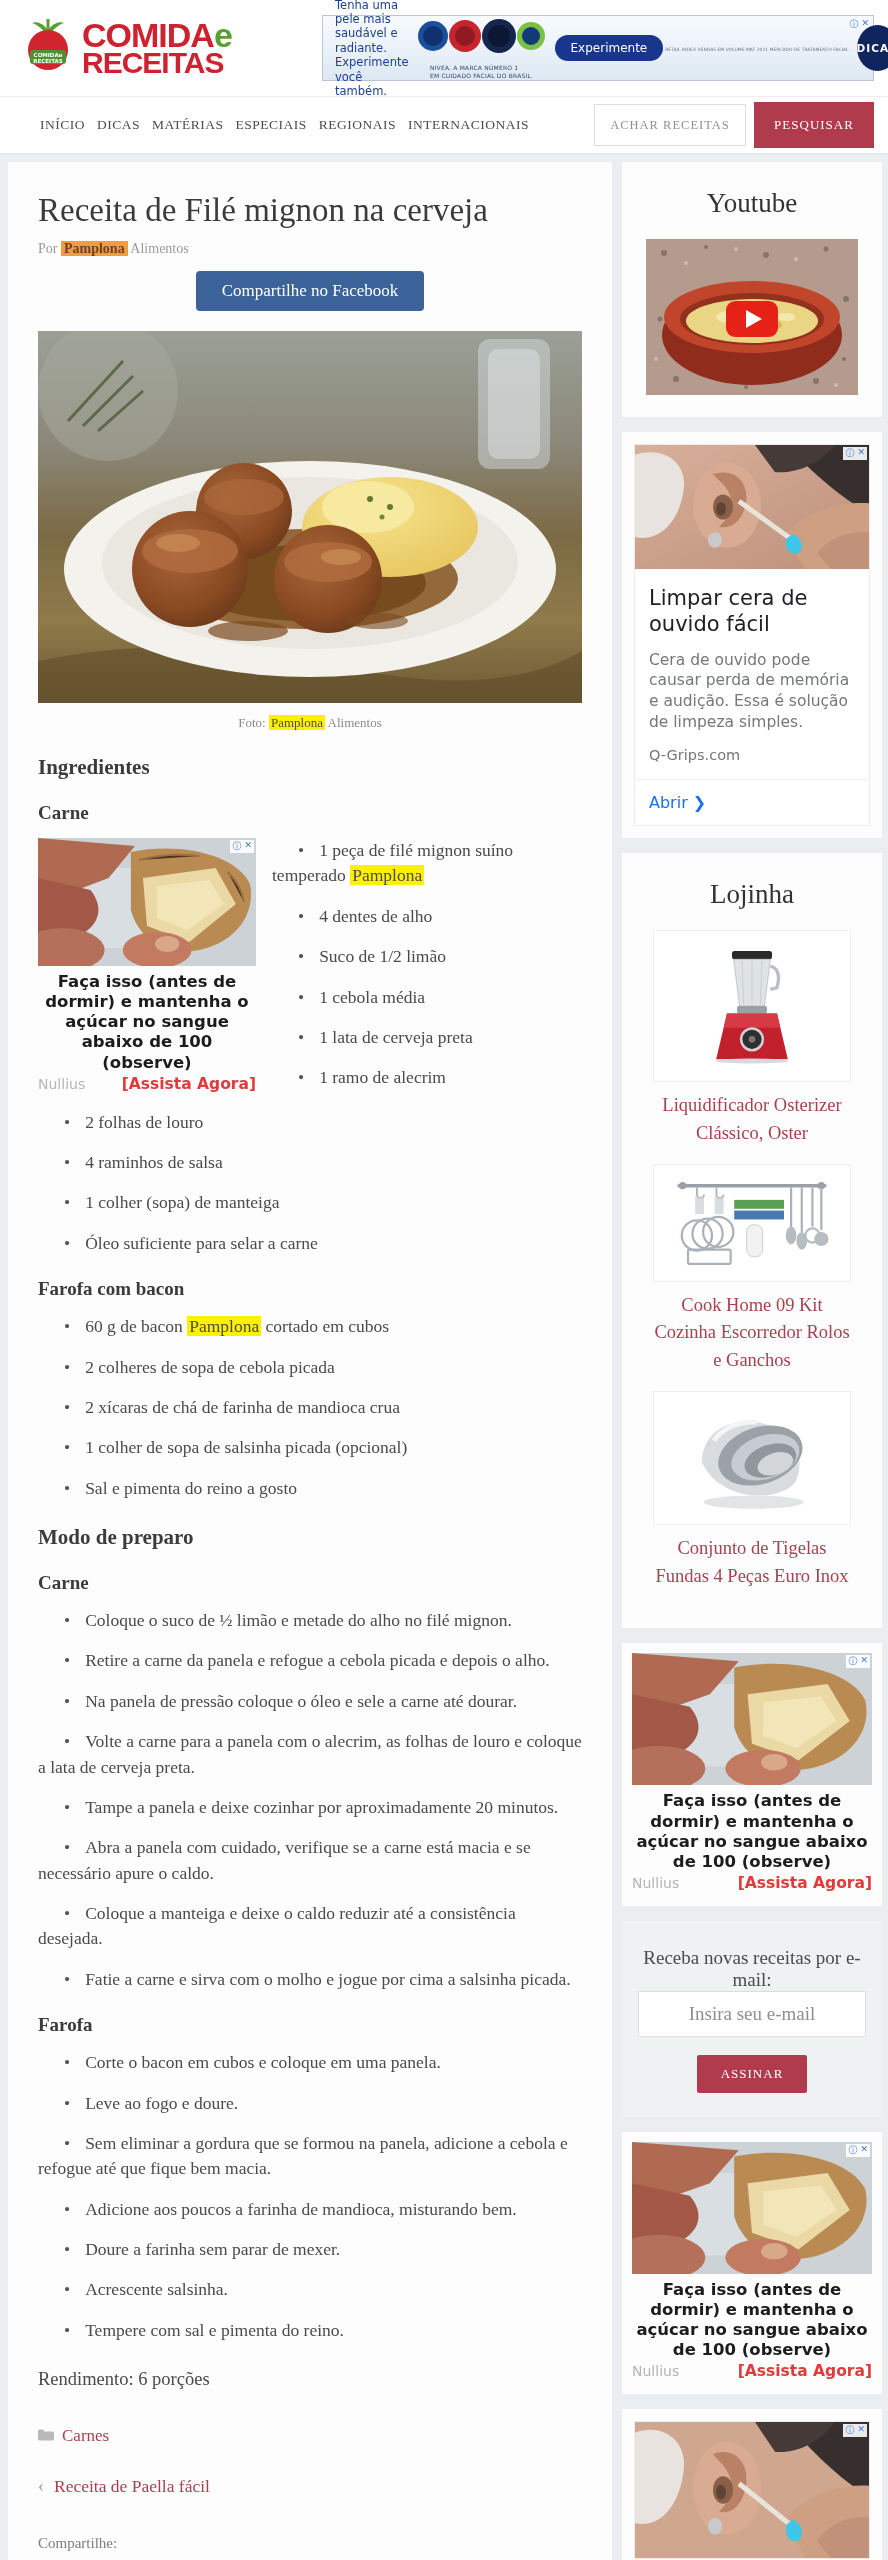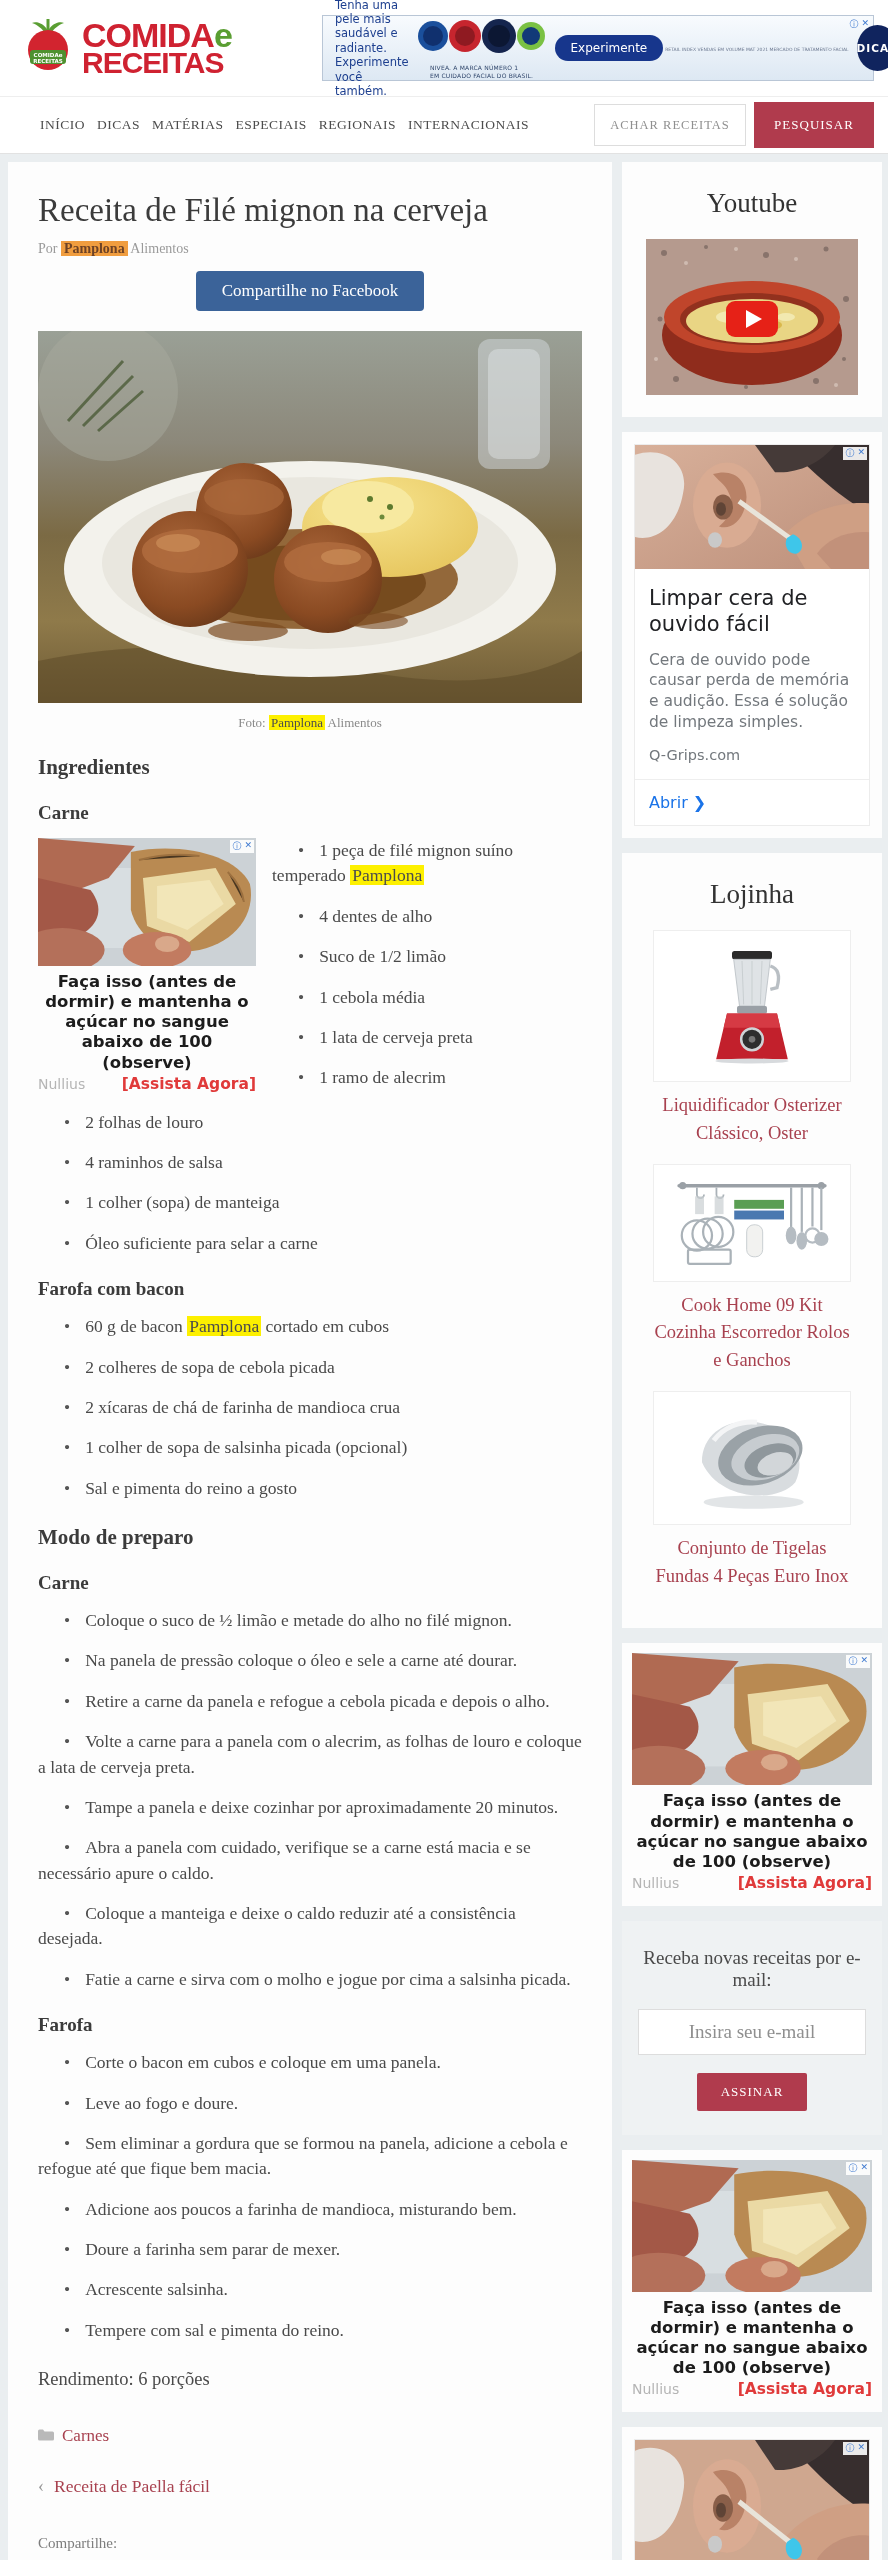--- a/index.html
+++ b/index.html
@@ -102,21 +102,21 @@
   .gad-img svg { display:block; width:100%; }
   .gad-body { padding:16px 14px 6px; }
   .gad-title { font-size:21px; color:#202124; line-height:1.25; margin-bottom:12px; }
   .gad-text { font-size:15.5px; color:#73787d; line-height:1.35; margin-bottom:14px; }
   .gad-domain { font-size:14.5px; color:#73787d; margin-bottom:10px; }
   .gad-cta-row { border-top:1px solid #eee; padding:13px 14px; color:#1a73e8; font-size:16px; cursor:pointer; }
   .product { width:198px; margin:0 auto 16px; text-align:center; }
   .p-img { border:1px solid #eee; background:#fff; display:flex; align-items:center; justify-content:center; padding:6px; cursor:pointer; }
   .p-link { display:block; color:#a8414f; font-size:18.5px; line-height:1.5; margin-top:10px; cursor:pointer; }
   .newsletter { background:#eff2f3; padding:26px 16px 24px; margin-bottom:15px; }
-  .nl-heading { font-size:19px; color:#4a4a4a; text-align:center; margin-bottom:18px; }
+  .nl-heading { font-size:19px; color:#4a4a4a; text-align:center; }
   .nl-input {
     width:100%; height:46px; background:#fff; border:1px solid #ddd; text-align:center;
     font-family:"Liberation Serif", serif; font-size:19px; color:#555;
   }
   .nl-input::placeholder { color:#8f8f8f; }
   .nl-button {
     display:block; margin:18px auto 0; background:#b03b4d; color:#fff; border:none; border-radius:2px;
     font-family:"Liberation Serif", serif; font-size:13px; letter-spacing:1px; padding:11px 24px; cursor:pointer;
   }
 </style>
@@ -308,22 +308,22 @@
       <li>2 colheres de sopa de cebola picada</li>
       <li>2 xícaras de chá de farinha de mandioca crua</li>
       <li>1 colher de sopa de salsinha picada (opcional)</li>
       <li>Sal e pimenta do reino a gosto</li>
     </ul>
 
     <h3 class="sec">Modo de preparo</h3>
     <h4 class="sub">Carne</h4>
     <ul class="blist">
       <li>Coloque o suco de ½ limão e metade do alho no filé mignon.</li>
+      <li>Retire a carne da panela e refogue a cebola picada e depois o alho.</li>
       <li>Na panela de pressão coloque o óleo e sele a carne até dourar.</li>
-      <li>Retire a carne da panela e refogue a cebola picada e depois o alho.</li>
       <li>Volte a carne para a panela com o alecrim, as folhas de louro e coloque a lata de cerveja preta.</li>
       <li>Tampe a panela e deixe cozinhar por aproximadamente 20 minutos.</li>
       <li>Abra a panela com cuidado, verifique se a carne está macia e se necessário apure o caldo.</li>
       <li>Coloque a manteiga e deixe o caldo reduzir até a consistência desejada.</li>
       <li>Fatie a carne e sirva com o molho e jogue por cima a salsinha picada.</li>
     </ul>
 
     <h4 class="sub">Farofa</h4>
     <ul class="blist">
       <li>Corte o bacon em cubos e coloque em uma panela.</li>

